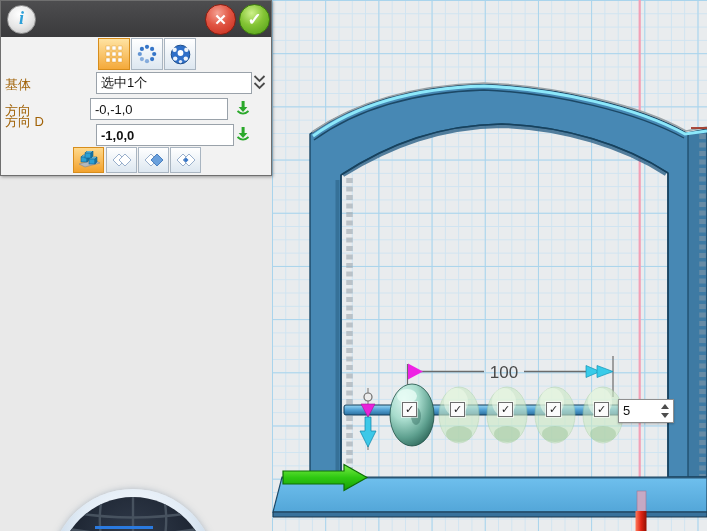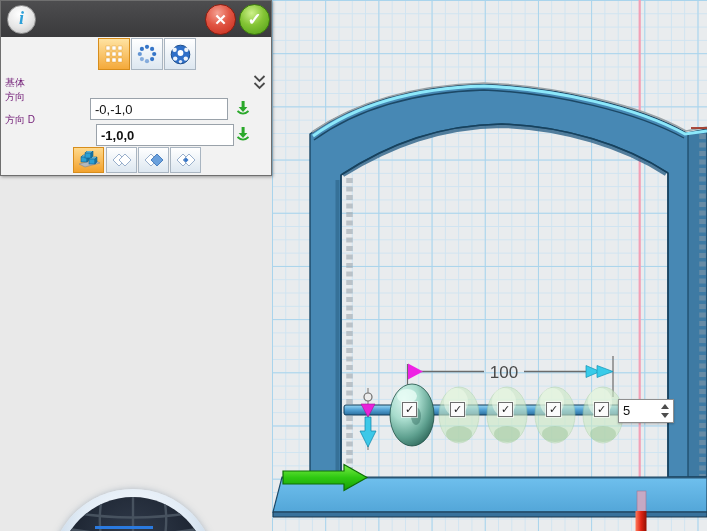--- a/index.html
+++ b/index.html
@@ -55,21 +55,21 @@
   .ok-btn{left:238px;top:3px;width:31px;height:31px;
     background:radial-gradient(circle at 40% 28%,#cdf18a 0%,#84c435 45%,#4e9d16 100%);
     border:1px solid #3d7d0c;box-sizing:border-box;}
   .ok-glyph{color:#fff;font-size:17px;font-weight:bold;}
 
   .tab-btn{position:absolute;top:37px;width:32px;height:32px;box-sizing:border-box;
     border:1px solid #a9b5c1;background:linear-gradient(#ffffff,#dde7f0);cursor:pointer;
     display:flex;align-items:center;justify-content:center;}
   .tab-btn.selected{background:linear-gradient(#ffe3a2,#f4a93a);border-color:#d78d1c;}
 
-  .fld-label{position:absolute;left:4px;font-size:10px;color:#701a75;}
+  .fld-label{position:absolute;left:4px;font-size:13px;color:#a16207;}
   .fld-input{position:absolute;height:20px;border:1px solid #9aa2aa;background:#fff;
     font-family:"Liberation Sans",sans-serif;font-size:13px;color:#111;padding:0 0 0 4px;outline:0;box-sizing:content-box;}
   .side-icon{position:absolute;cursor:pointer;display:flex;align-items:center;justify-content:center;}
 
   .mode-btn{position:absolute;top:146px;width:31px;height:26px;box-sizing:border-box;
     border:1px solid #a9b5c1;background:linear-gradient(#ffffff,#dde7f0);cursor:pointer;
     display:flex;align-items:center;justify-content:center;}
   .mode-btn.selected{background:linear-gradient(#ffd98c,#f2a22e);border-color:#d78d1c;}
 </style>
 </head>
@@ -271,28 +271,29 @@
         <circle cx="10.5" cy="9" r="2.9" fill="#fff"></circle>
         <circle cx="4.6" cy="5.8" r="2.2" fill="#fff" opacity="0.92"></circle>
         <circle cx="16.4" cy="5.8" r="2.2" fill="#fff" opacity="0.92"></circle>
         <circle cx="5.2" cy="14.6" r="2.2" fill="#fff" opacity="0.92"></circle>
         <circle cx="15.8" cy="14.6" r="2.2" fill="#fff" opacity="0.92"></circle>
         <circle cx="10.5" cy="17.6" r="1.7" fill="#fff" opacity="0.85"></circle>
       </svg>
     </div>
 
     <span class="fld-label" style="top:75px">基体</span>
+    <input class="fld-input" style="left: 95px; top: 71px; width: 150px;" type="text" value="选中1个">
     <div class="side-icon" style="left:249px;top:72px;width:18px;height:18px">
       <svg width="15" height="17" viewBox="0 0 15 17">
         <polyline points="2.5,2 7.5,7 12.5,2" fill="none" stroke="#4a4a4a" stroke-width="1.8"></polyline>
         <polyline points="2.5,9 7.5,14 12.5,9" fill="none" stroke="#4a4a4a" stroke-width="1.8"></polyline>
       </svg>
     </div>
 
-    <span class="fld-label" style="top:89px">方向</span>
+    <span class="fld-label" style="top:101px">方向</span>
     <input class="fld-input" style="left: 89px; top: 97px; width: 132px;" type="text" value="-0,-1,0">
     <div class="side-icon" style="left:233px;top:98px;width:17px;height:17px">
       <svg width="16" height="16" viewBox="0 0 16 16">
         <rect x="6.6" y="1" width="3" height="6" fill="#2aa82a"></rect>
         <polygon points="3.6,7 12.4,7 8,12" fill="#2aa82a"></polygon>
         <path d="M2.5,11 Q8,16.3 13.5,11" fill="none" stroke="#2aa82a" stroke-width="1.8"></path>
       </svg>
     </div>
 
     <span class="fld-label" style="top:112px">方向 D</span>

